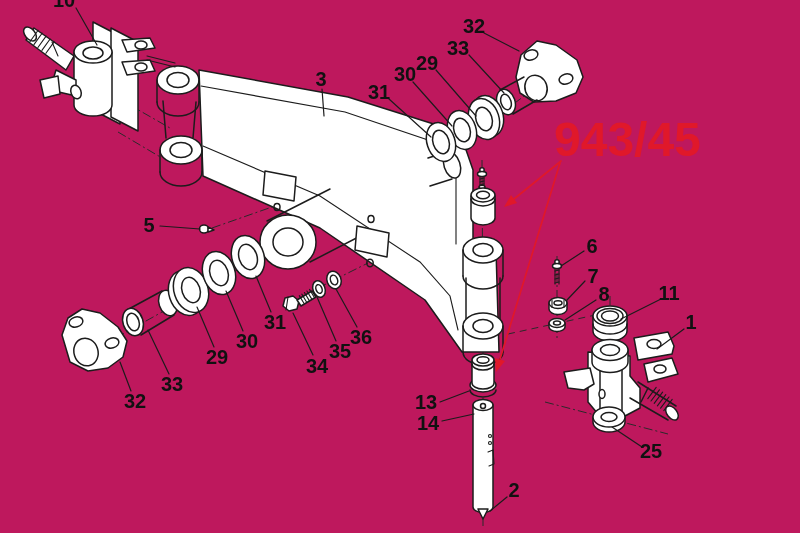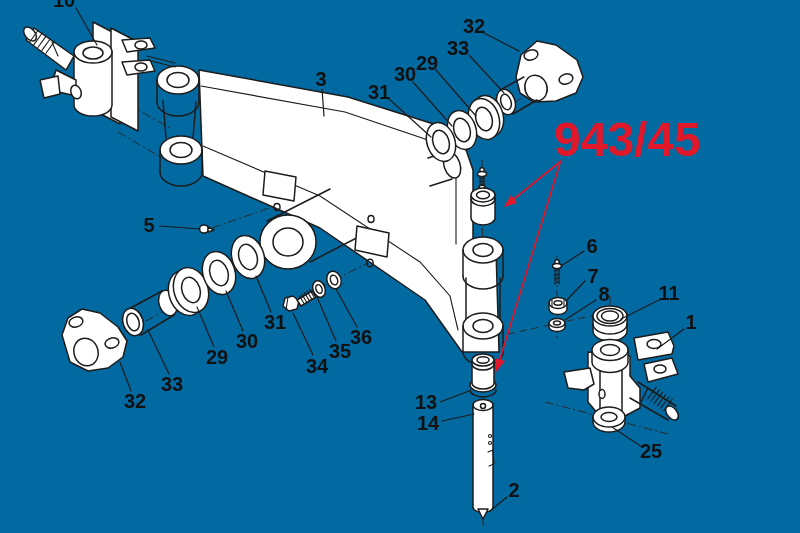--- a/index.html
+++ b/index.html
@@ -1,16 +1,16 @@
 <!DOCTYPE html>
 <html><head>
 <meta charset="utf-8">
 <style>
   html,body{margin:0;padding:0;background:#fff;}
-  .stage{position:relative;width:800px;height:533px;background:#0369a1;overflow:hidden;
+  .stage{position:relative;width:800px;height:533px;background:#be185d;overflow:hidden;
          font-family:"Liberation Sans", sans-serif;}
   svg{position:absolute;left:0;top:0;}
   .ln{fill:none;stroke:#1c1c1c;stroke-width:1.5;stroke-linejoin:round;stroke-linecap:round;}
   .fw{fill:#ffffff;stroke:#1c1c1c;stroke-width:1.5;stroke-linejoin:round;}
   .thin{fill:none;stroke:#1c1c1c;stroke-width:1.1;stroke-linecap:round;}
   .ld{fill:none;stroke:#1c1c1c;stroke-width:1.2;stroke-linecap:round;}
   .dash{fill:none;stroke:#2a2a2a;stroke-width:1;stroke-dasharray:9 3 2 3;}
   .dsh2{fill:none;stroke:#2a2a2a;stroke-width:1;stroke-dasharray:7 5;}
   .lbl{font:bold 20px "Liberation Sans", sans-serif;fill:#111;}
   .redtxt{font:bold 48px "Liberation Sans", sans-serif;}

